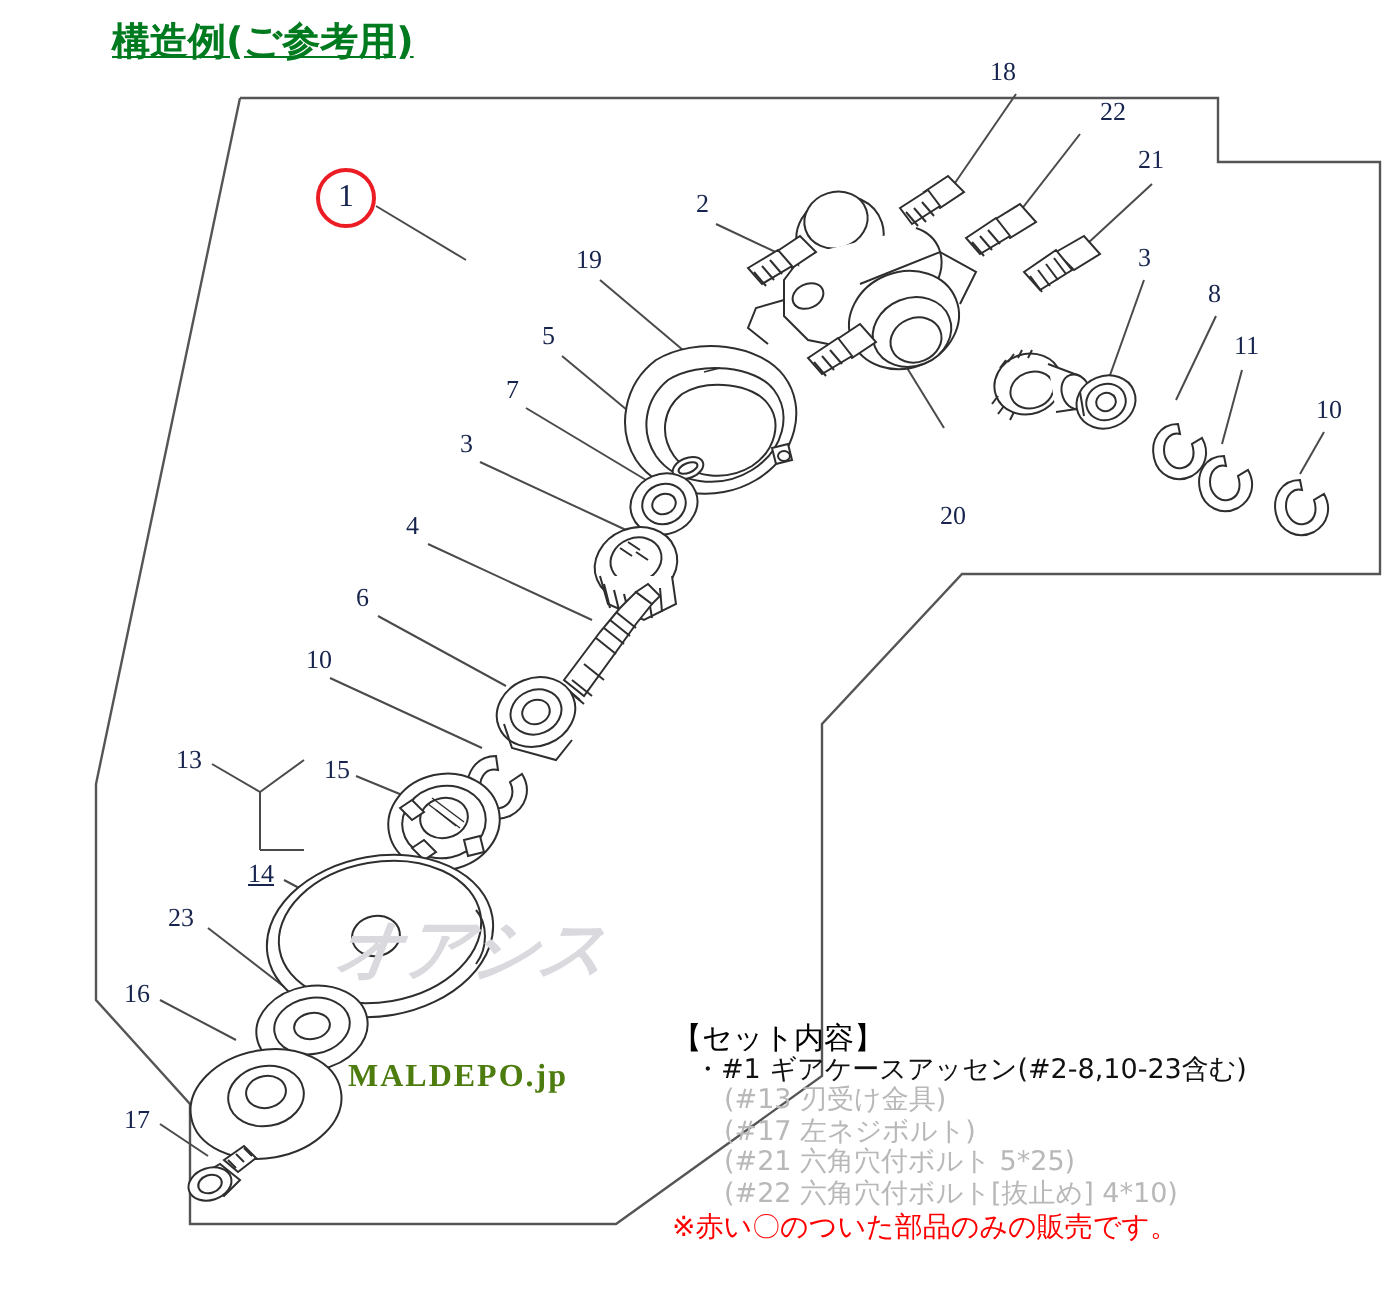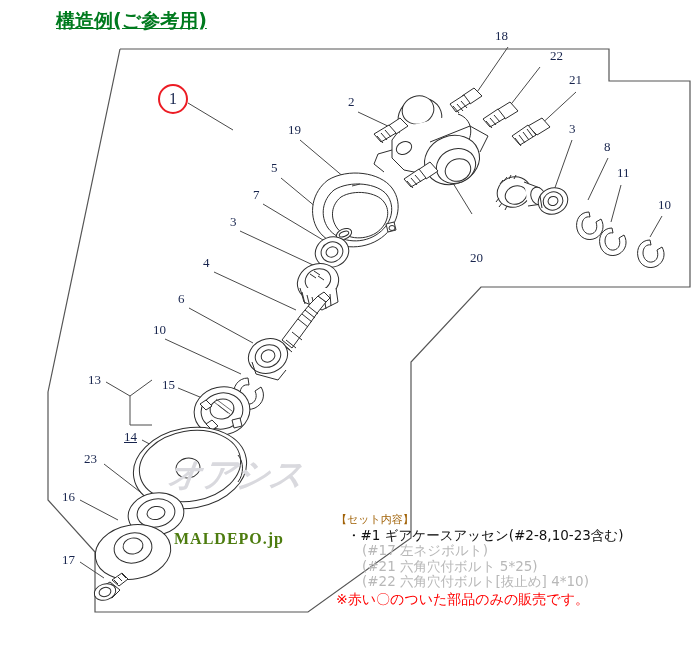--- a/index.html
+++ b/index.html
@@ -105,22 +105,22 @@
     position: absolute;
     left: 336px;
     top: 512px;
     width: 360px;
     font-family: "DejaVu Sans", "Liberation Sans", sans-serif;
     font-size: 13.5px;
     line-height: 15.5px;
     color: #1a1a1a;
   }
   #set-contents .sc-head {
-    font-size: 11px;
-    color: #a16207;
+    font-size: 15px;
+    color: #000000;
   }
   #set-contents .sc-main {
     padding-left: 11px;
     font-size: 13.5px;
     color: #111111;
     white-space: nowrap;
   }
   #set-contents .sc-sub {
     padding-left: 26px;
     color: #b8b8b8;
@@ -411,19 +411,20 @@
   </div>
 
   <div id="watermark">
     <div class="wm-main">オアシス</div>
     <div class="wm-sub">MALDEPO.jp</div>
   </div>
 
   <div id="set-contents">
     <div class="sc-head">【セット内容】</div>
     <div class="sc-main">・#1 ギアケースアッセン(#2-8,10-23含む)</div>
+    <div class="sc-sub">(#13 刃受け金具)</div>
     <div class="sc-sub">(#17 左ネジボルト)</div>
     <div class="sc-sub">(#21 六角穴付ボルト 5*25)</div>
     <div class="sc-sub">(#22 六角穴付ボルト[抜止め] 4*10)</div>
     <div class="sc-warning">※赤い〇のついた部品のみの販売です。</div>
   </div>
 
 </div>
 
 </body></html>

